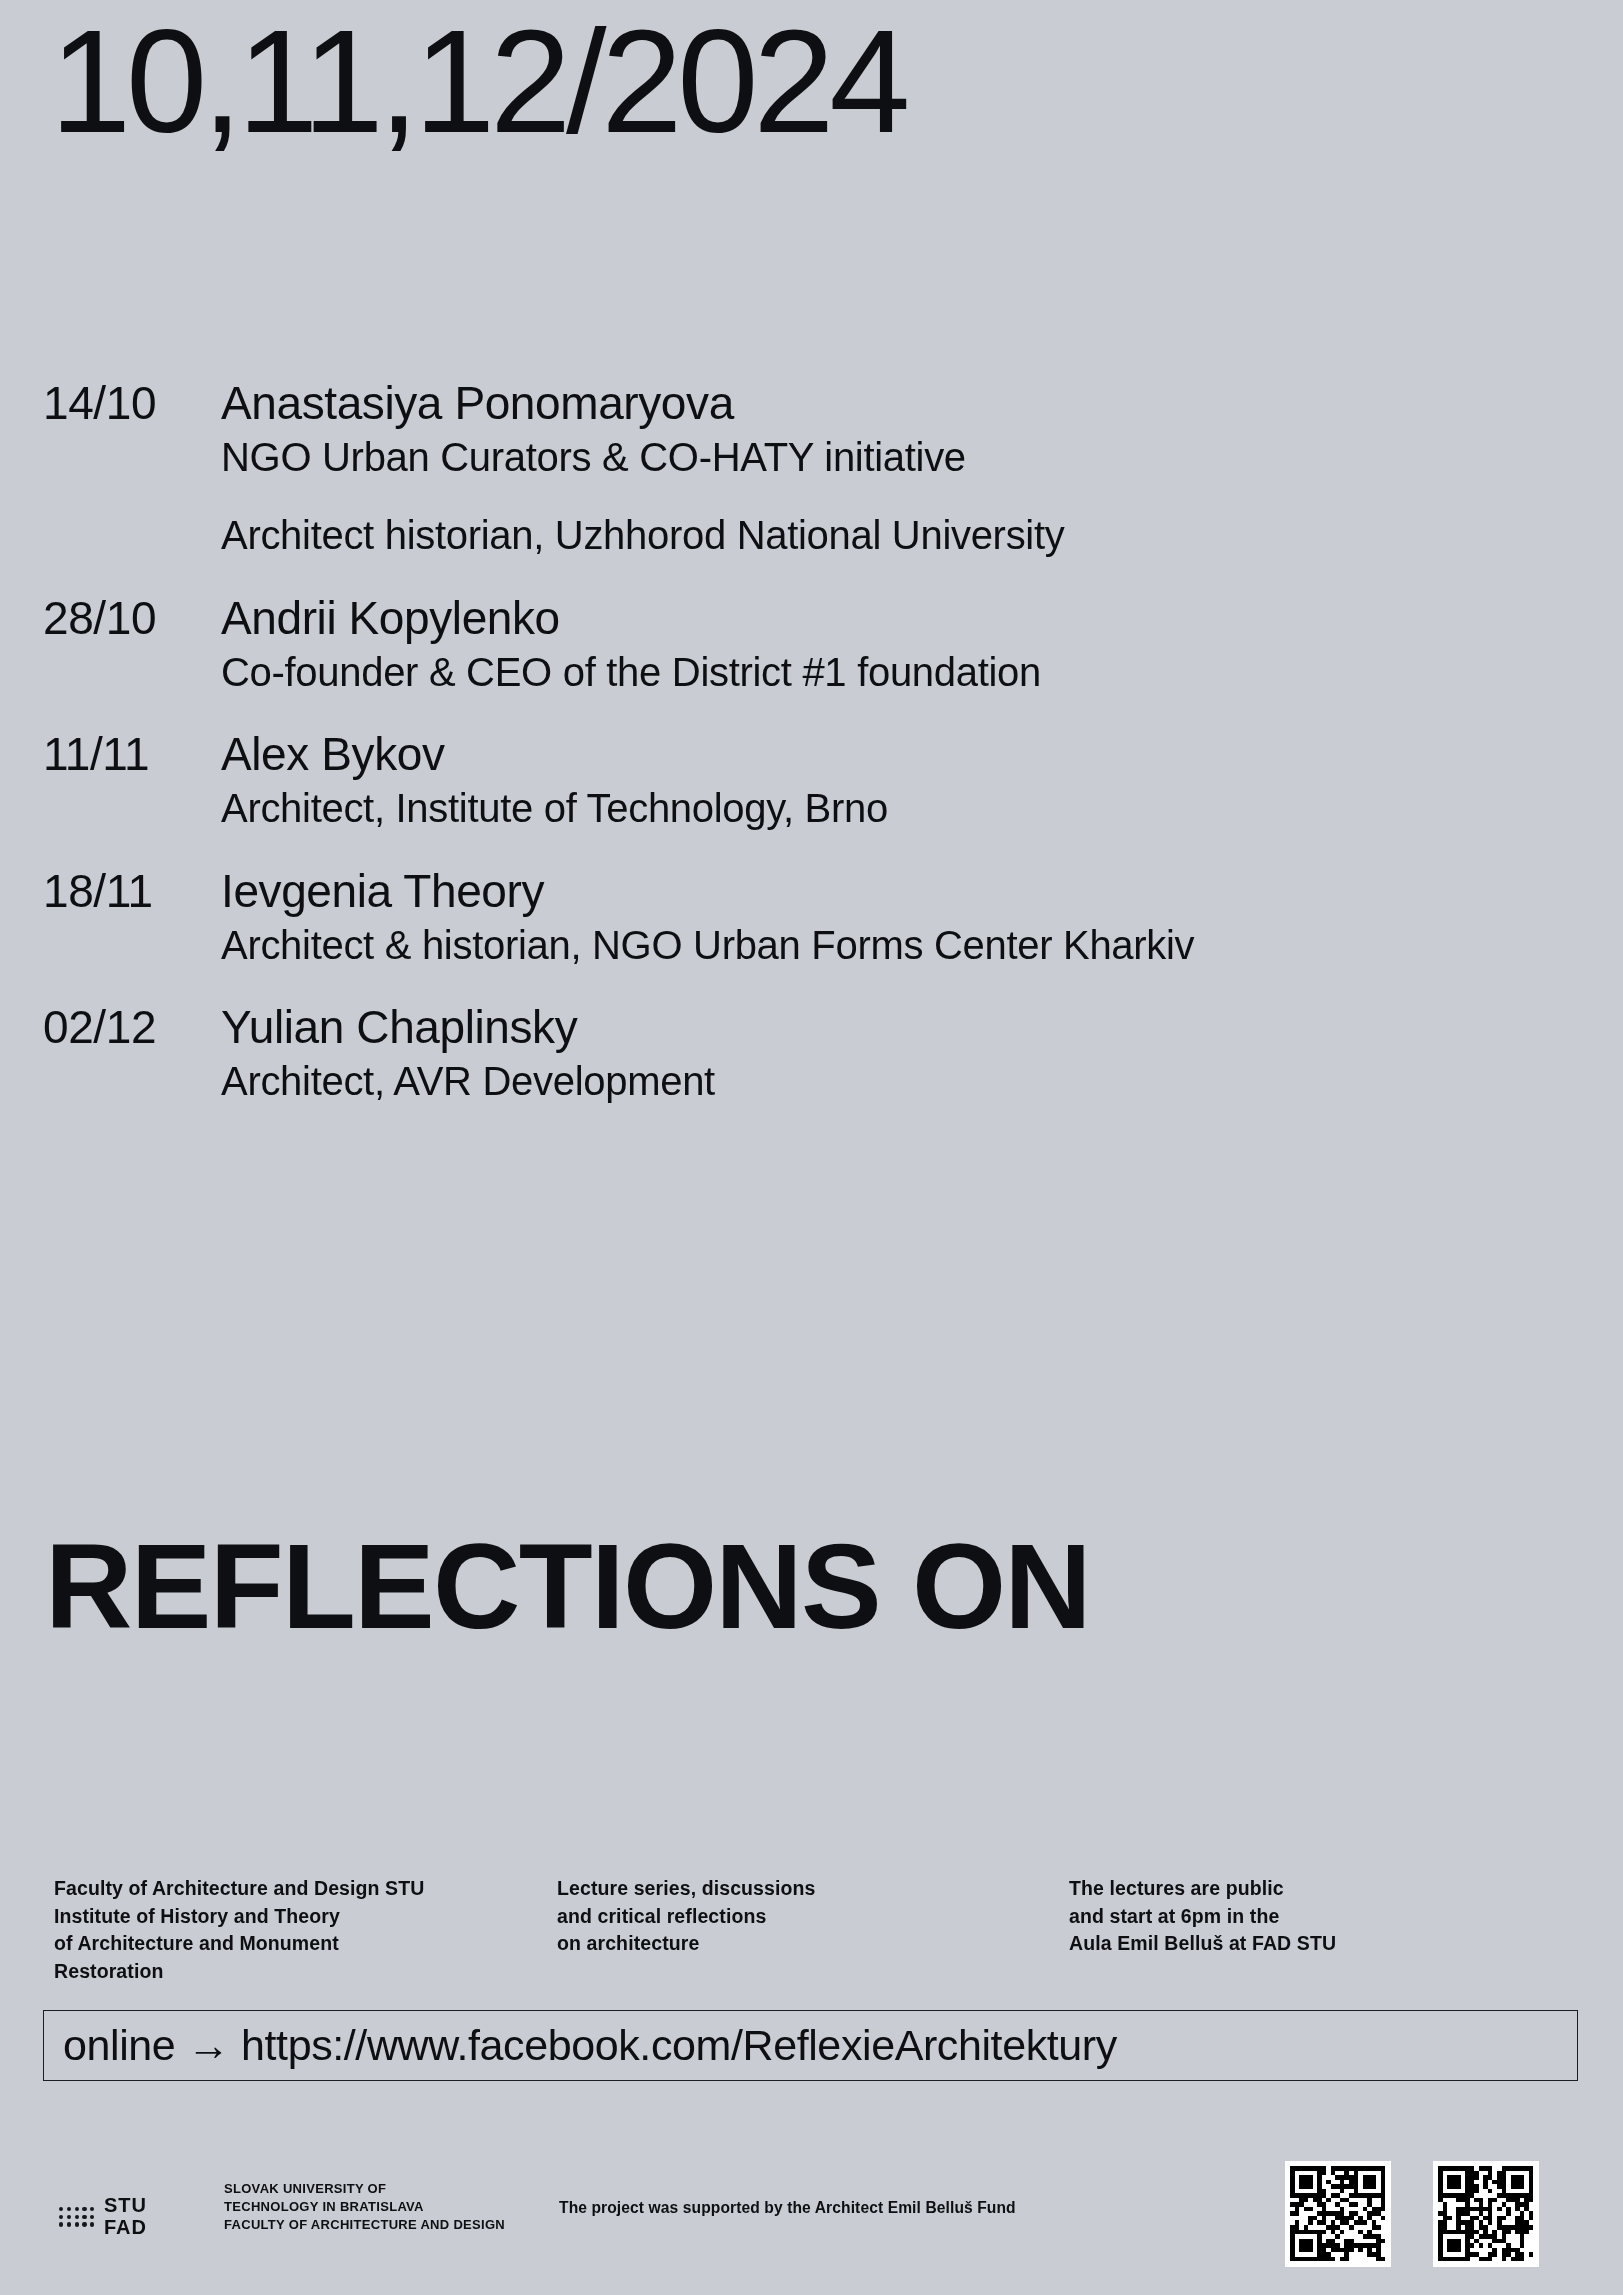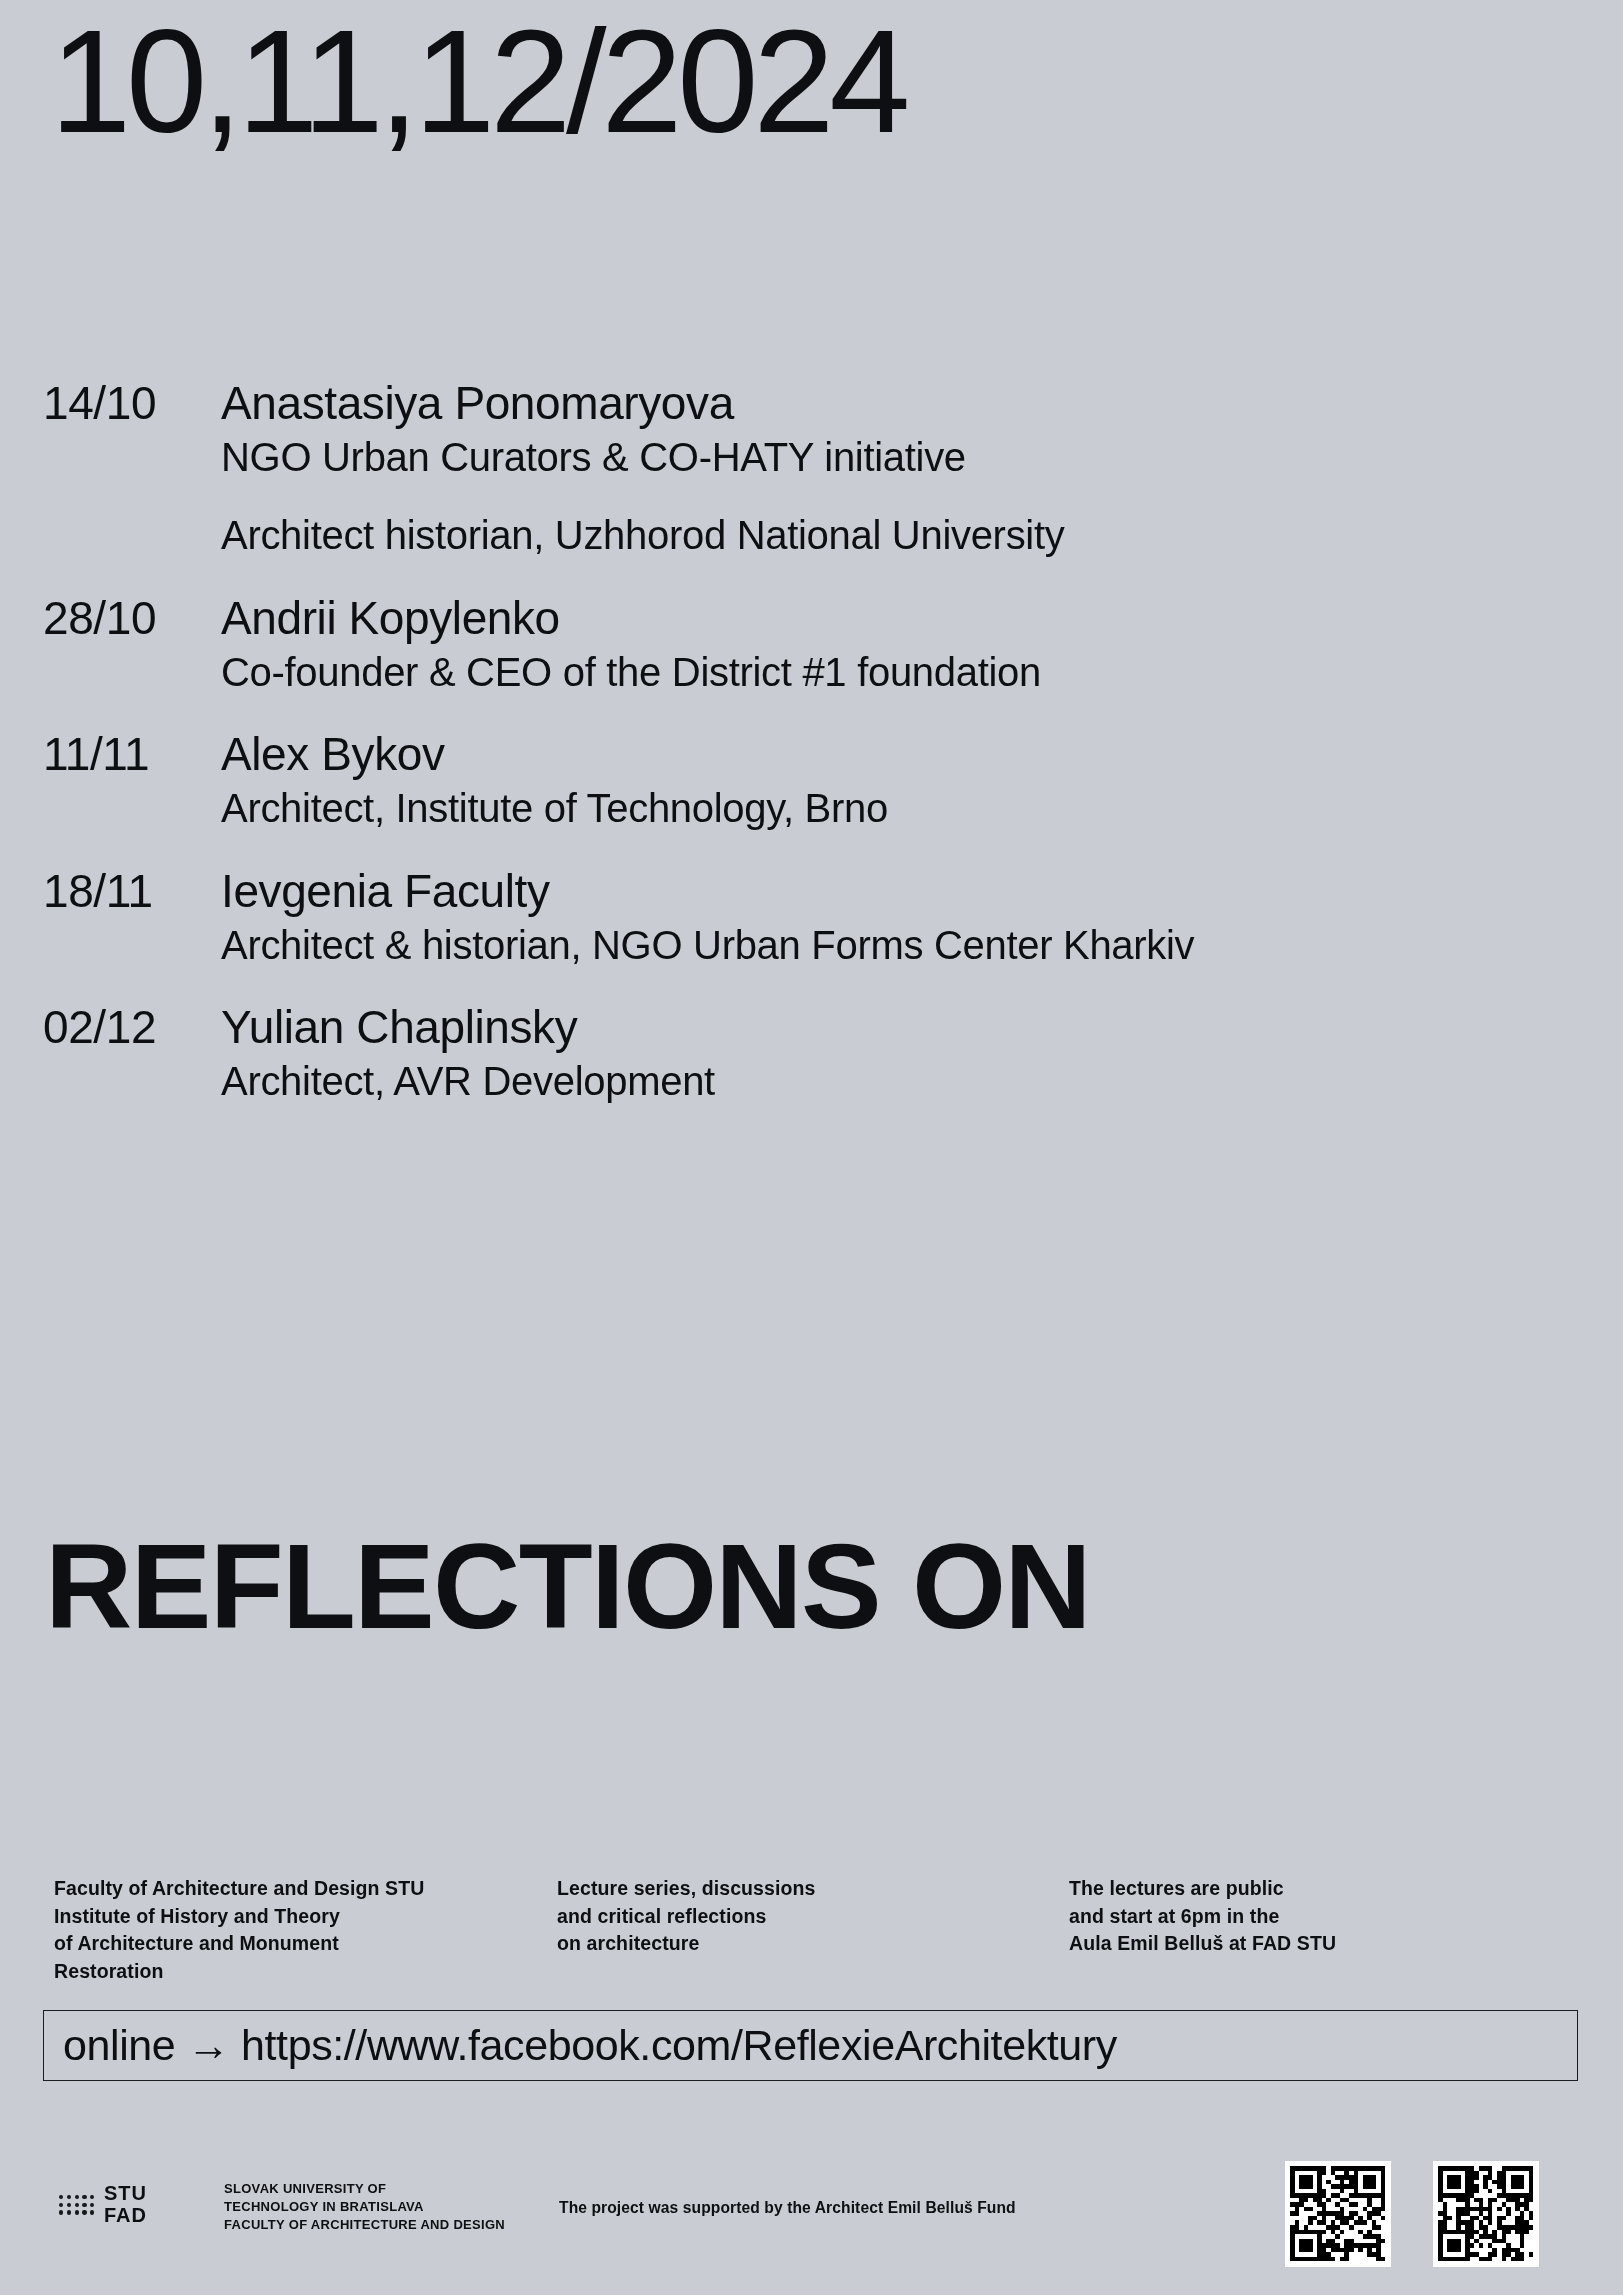--- a/index.html
+++ b/index.html
@@ -120,21 +120,21 @@
   .footer {
     position: absolute;
     left: 0;
     top: 2142px;
     width: 1623px;
     height: 139px;
   }
   .stu-logo {
     position: absolute;
     left: 59px;
-    top: 40px;
+    top: 52px;
     display: flex;
     align-items: center;
   }
   .dots {
     display: grid;
     grid-template-columns: repeat(5, 5.2px);
     grid-template-rows: repeat(3, 5.2px);
     gap: 2.6px;
     margin-right: 8.7px;
     margin-top: 1.7px;
@@ -225,21 +225,21 @@
       <div class="entry-row">
         <div class="entry-date">11/11</div>
         <div class="entry-name">Alex Bykov</div>
       </div>
       <div class="entry-role">Architect, Institute of Technology, Brno</div>
     </div>
 
     <div class="entry">
       <div class="entry-row">
         <div class="entry-date">18/11</div>
-        <div class="entry-name">Ievgenia Faculty</div>
+        <div class="entry-name">Ievgenia Theory</div>
       </div>
       <div class="entry-role">Architect &amp; historian, NGO Urban Forms Center Kharkiv</div>
     </div>
 
     <div class="entry">
       <div class="entry-row">
         <div class="entry-date">02/12</div>
         <div class="entry-name">Yulian Chaplinsky</div>
       </div>
       <div class="entry-role">Architect, AVR Development</div>

